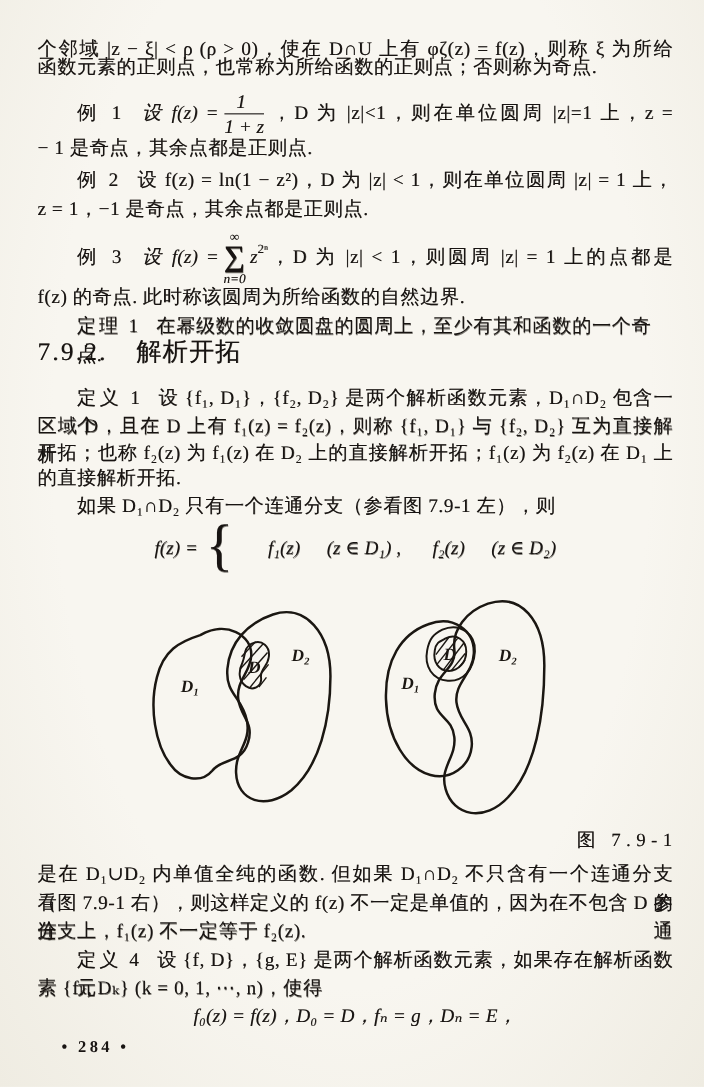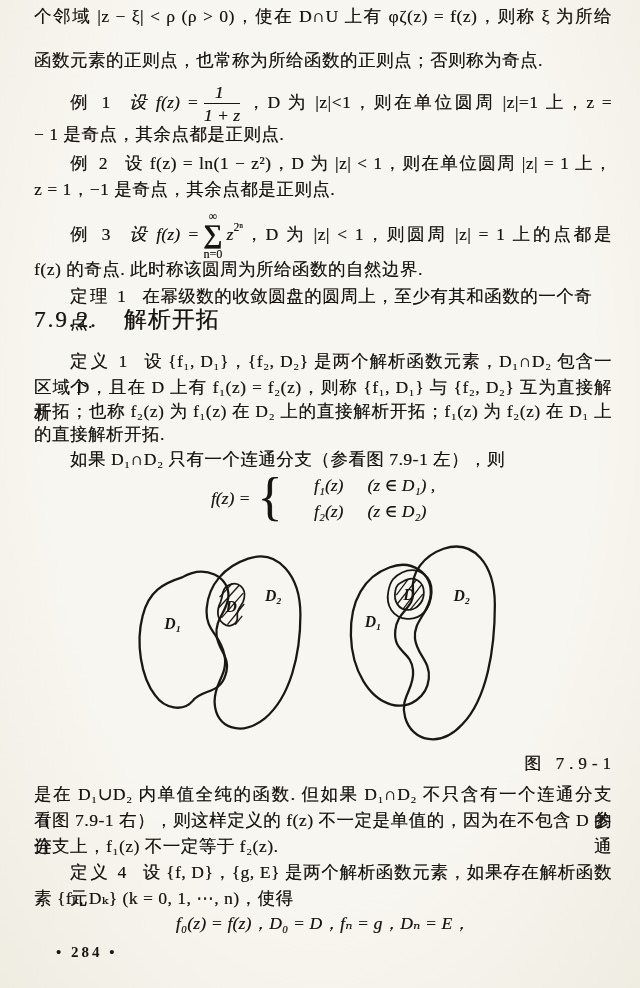--- a/index.html
+++ b/index.html
@@ -22,45 +22,45 @@
   .lbl{margin-right:14px;letter-spacing:2.5px}
   .tall44{line-height:44px}
   .tall58{line-height:58px}
   .it{font-style:italic;letter-spacing:.2px}
   .frac{display:inline-block;vertical-align:middle;text-align:center;font-style:italic;letter-spacing:0;margin:0 5px;line-height:1.15}
   .frac .num{display:block;border-bottom:1.8px solid currentColor;padding:0 11px 1px}
   .frac .den{display:block;padding-top:1px}
   .sum{display:inline-flex;flex-direction:column;align-items:center;vertical-align:middle;line-height:1;margin:0 4px;letter-spacing:0}
   .sum .top{font-size:12px;line-height:1}
   .sum .sym{font-size:27px;line-height:.95;font-weight:bold}
-  .sum .bot{font-size:12px;line-height:1.1}
+  .sum .bot{font-size:12px;font-style:italic;line-height:1.1}
   sup.pw{font-size:11.5px;letter-spacing:0;position:relative;top:-2px}
   .heading{font-size:23px;letter-spacing:1px;text-shadow:.4px .4px 0 rgba(20,16,10,.6)}
   .headnum{margin-right:26px;letter-spacing:2px}
   .eq{
     position:absolute;left:34px;right:28px;display:flex;justify-content:center;align-items:center;gap:7px;
     font-style:italic;font-size:17.5px;text-shadow:.3px .3px 0 rgba(20,16,10,.5);text-align:right;
   }
   .brace{font-size:52px;font-weight:400;line-height:1;font-style:normal;transform:translateY(-1px)}
-  .cases{display:flex;flex-direction:column;gap:4px}
+  .cases{display:flex;gap:4px}
   .crow{display:flex;gap:24px;line-height:22px}
   .cexpr{min-width:54px}
   .fig-row{position:absolute;top:534px;left:56px;right:24px;display:flex;justify-content:center;gap:14px}
   .fig-row svg{display:block}
   .blob{fill:none;stroke:#1b1712;stroke-width:2.3;stroke-linecap:round;stroke-linejoin:round}
   .blob-thin{fill:none;stroke:#1b1712;stroke-width:1.8;stroke-linecap:round}
   .hatch{stroke:#1b1712;stroke-width:1.3}
   svg text{font-family:"Liberation Serif","DejaVu Serif",serif;font-style:italic;font-weight:bold;font-size:16px;fill:#1b1712}
   .caption{position:absolute;top:752px;left:56px;right:24px;text-align:right;font-size:17px;letter-spacing:5px;text-shadow:.3px .3px 0 rgba(20,16,10,.55)}
   .pagenum{position:absolute;top:944px;left:56px;font-weight:bold;font-size:15px;letter-spacing:3px}
 </style>
 </head>
 <body>
 
-<div class="ln just" style="top:3px">个邻域 |z − ξ| &lt; ρ (ρ &gt; 0)，使在 D∩U 上有 φζ(z) = f(z)，则称 ξ 为所给</div>
+<div class="ln just" style="top:31px">个邻域 |z − ξ| &lt; ρ (ρ &gt; 0)，使在 D∩U 上有 φζ(z) = f(z)，则称 ξ 为所给</div>
 <div class="ln" style="top:47px"><span>函数元素的</span><b>正则点</b><span>，也常称为所给函数的正则点；否则称为</span><b>奇点</b><span>.</span></div>
 
 <div class="ln just ind tall44" style="top:80px"><b class="lbl">例 1</b><span class="it">设 f(z) =</span><span class="frac"><span class="num">1</span><span class="den">1 + z</span></span><span>，D 为 |z|&lt;1，则在单位圆周 |z|=1 上，z =</span></div>
 <div class="ln" style="top:121px">− 1 是奇点，其余点都是正则点.</div>
 
 <div class="ln just ind" style="top:150px"><b class="lbl">例 2</b><span>设 f(z) = ln(1 − z²)，D 为 |z| &lt; 1，则在单位圆周 |z| = 1 上，</span></div>
 <div class="ln" style="top:176px">z = 1，−1 是奇点，其余点都是正则点.</div>
 
 <div class="ln just ind tall58" style="top:200px"><b class="lbl">例 3</b><span class="it">设 f(z) =</span><span class="sum">
       <span class="top">∞</span>

